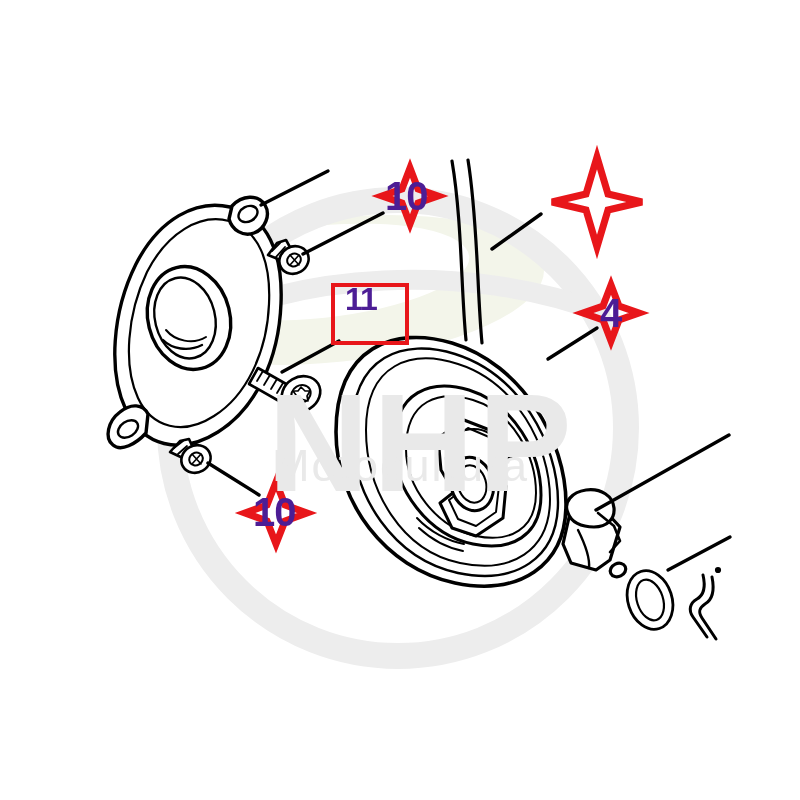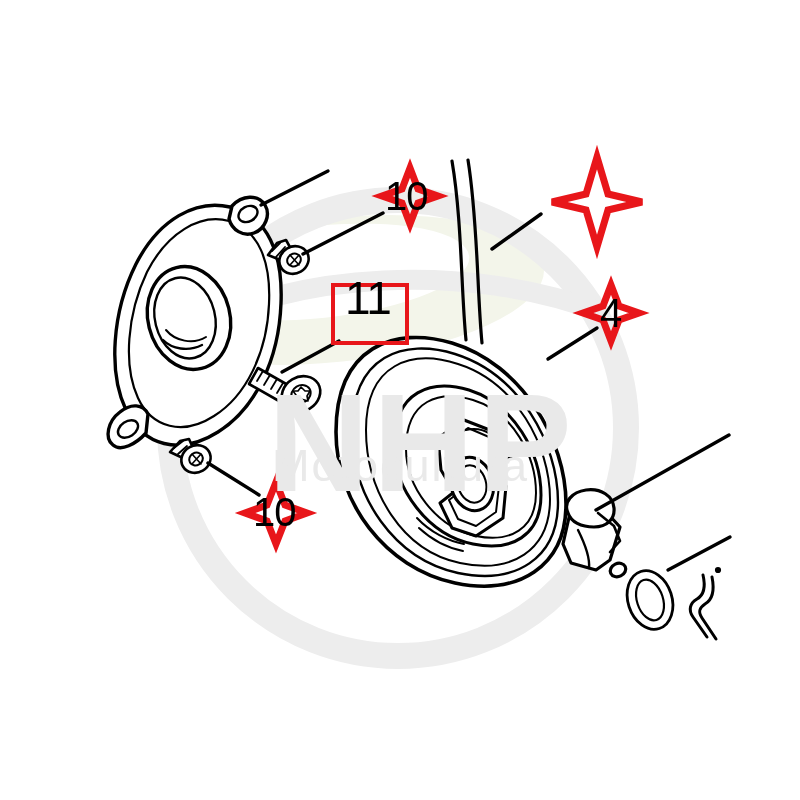--- a/index.html
+++ b/index.html
@@ -20,22 +20,22 @@
   #diagram-svg {
     position: absolute;
     left: 0;
     top: 0;
     width: 800px;
     height: 800px;
   }
   .callout-label {
     position: absolute;
     font-family: "Liberation Sans", sans-serif;
-    font-weight: normal;
-    color: #000000;
+    font-weight: bold;
+    color: #4c1d95;
     letter-spacing: -1px;
     white-space: nowrap;
     line-height: 1;
     user-select: none;
   }
   .highlight-box {
     position: absolute;
     box-sizing: border-box;
     border: 4px solid #e8161a;
     background: transparent;
@@ -210,15 +210,15 @@
   <div class="wm-text" style="left:272px; top:440px; font-size:45px; letter-spacing:2px;text-align:right;">Motocultura</div>
 
   <div class="callout-label" style="left:385px; top:176px; font-size:40px;">10</div>
 
 
   <div class="callout-label" style="left:600px; top:293px; font-size:40px;">4</div>
 
   <div class="callout-label" style="left:253px; top:492px; font-size:40px;">10</div>
 
   <div class="highlight-box" style="left:331px; top:283px; width:78px; height:62px;"></div>
-  <div class="callout-label" style="left:345px; top:275px; font-size:46px;">11</div>
+  <div class="callout-label" style="left:345px; top:283px; font-size:32px;">11</div>
 
 </div>
 
 </body></html>

